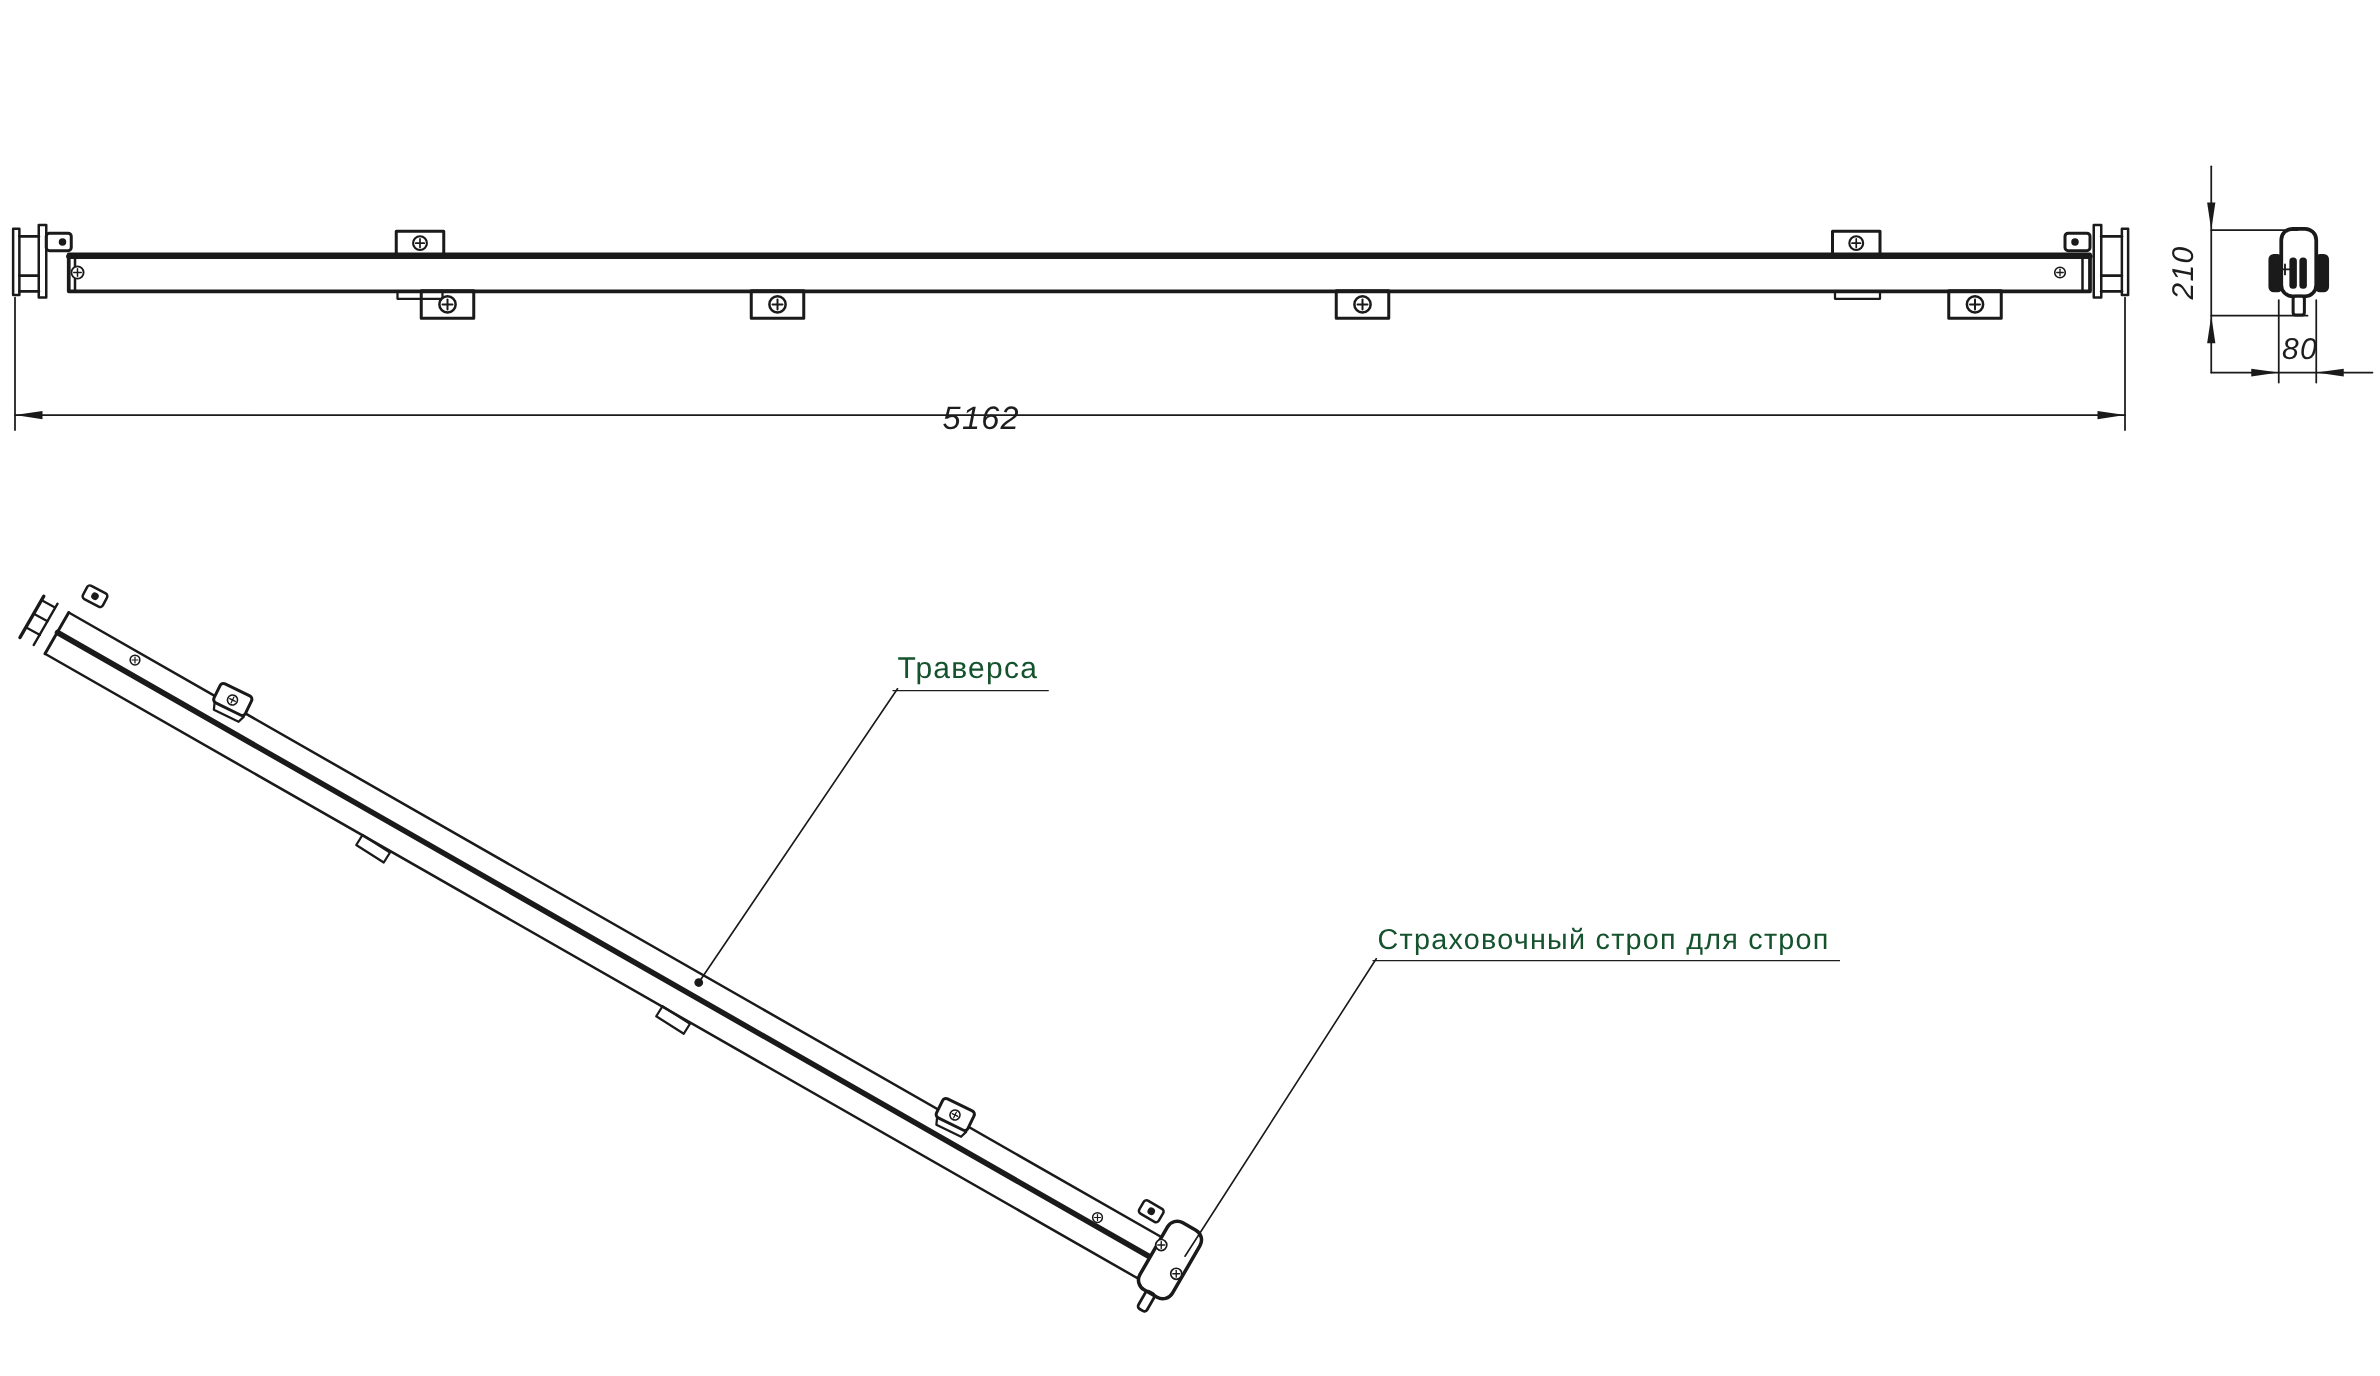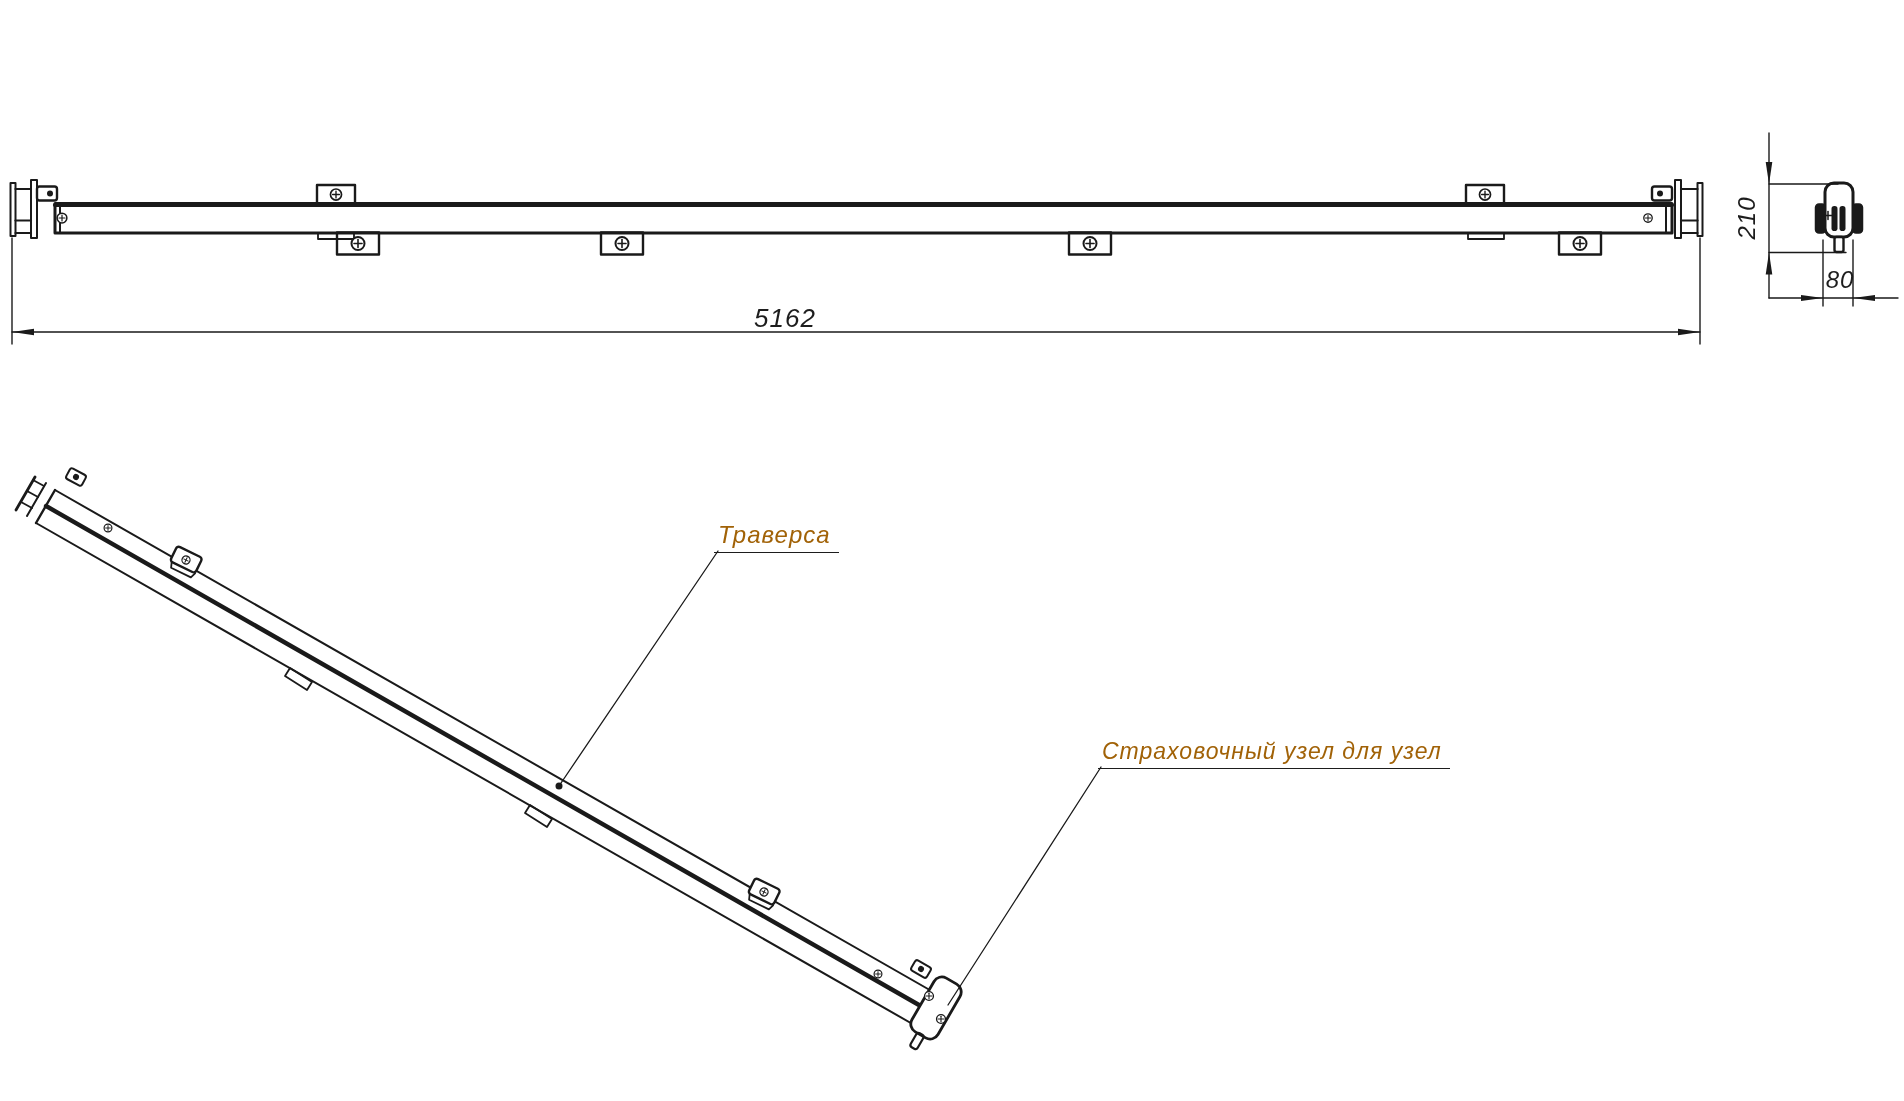--- a/index.html
+++ b/index.html
@@ -6,28 +6,28 @@
   .canvas{
     position:relative;width:1904px;height:1101px;background:#ffffff;
     font-family:"Liberation Sans", sans-serif;overflow:hidden;
   }
   .canvas svg{position:absolute;left:0;top:0;}
   .dim-text{
     position:absolute;color:#1d1d1d;font-style:italic;
     font-family:"Liberation Sans", sans-serif;
     letter-spacing:1px;white-space:nowrap;
   }
-  .dim-length{left:730px;top:303px;width:110px;text-align:center;font-size:26px;}
+  .dim-length{left:730px;top:319px;width:110px;text-align:center;font-size:26px;}
   .dim-height{
     left:1714px;top:204px;width:66px;height:28px;text-align:center;font-size:24px;
     transform:rotate(-90deg);transform-origin:50% 50%;
   }
   .dim-width{left:1808px;top:266px;width:64px;text-align:center;font-size:24px;}
   .callout{
-    position:absolute;color:#a16207;font-style:italic;font-size:24px;
+    position:absolute;color:#14532d;font-size:24px;
     border-bottom:1.6px solid #1d1d1d;padding:0 8px 3px 4px;letter-spacing:1px;
   }
   .callout-traverse{left:714px;top:521px;}
   .callout-safety{left:1098px;top:738px;font-size:23px;}
 </style>
 </head>
 <body>
 
 <div class="canvas">
 
@@ -177,15 +177,15 @@
 </svg>
 
 <div class="dim-text dim-length">5162</div>
 
 <div class="dim-text dim-height">210</div>
 
 <div class="dim-text dim-width">80</div>
 
 <div class="callout callout-traverse">Траверса</div>
 
-<div class="callout callout-safety">Страховочный узел для узел</div>
+<div class="callout callout-safety">Страховочный строп для строп</div>
 
 </div>
 
 </body></html>

